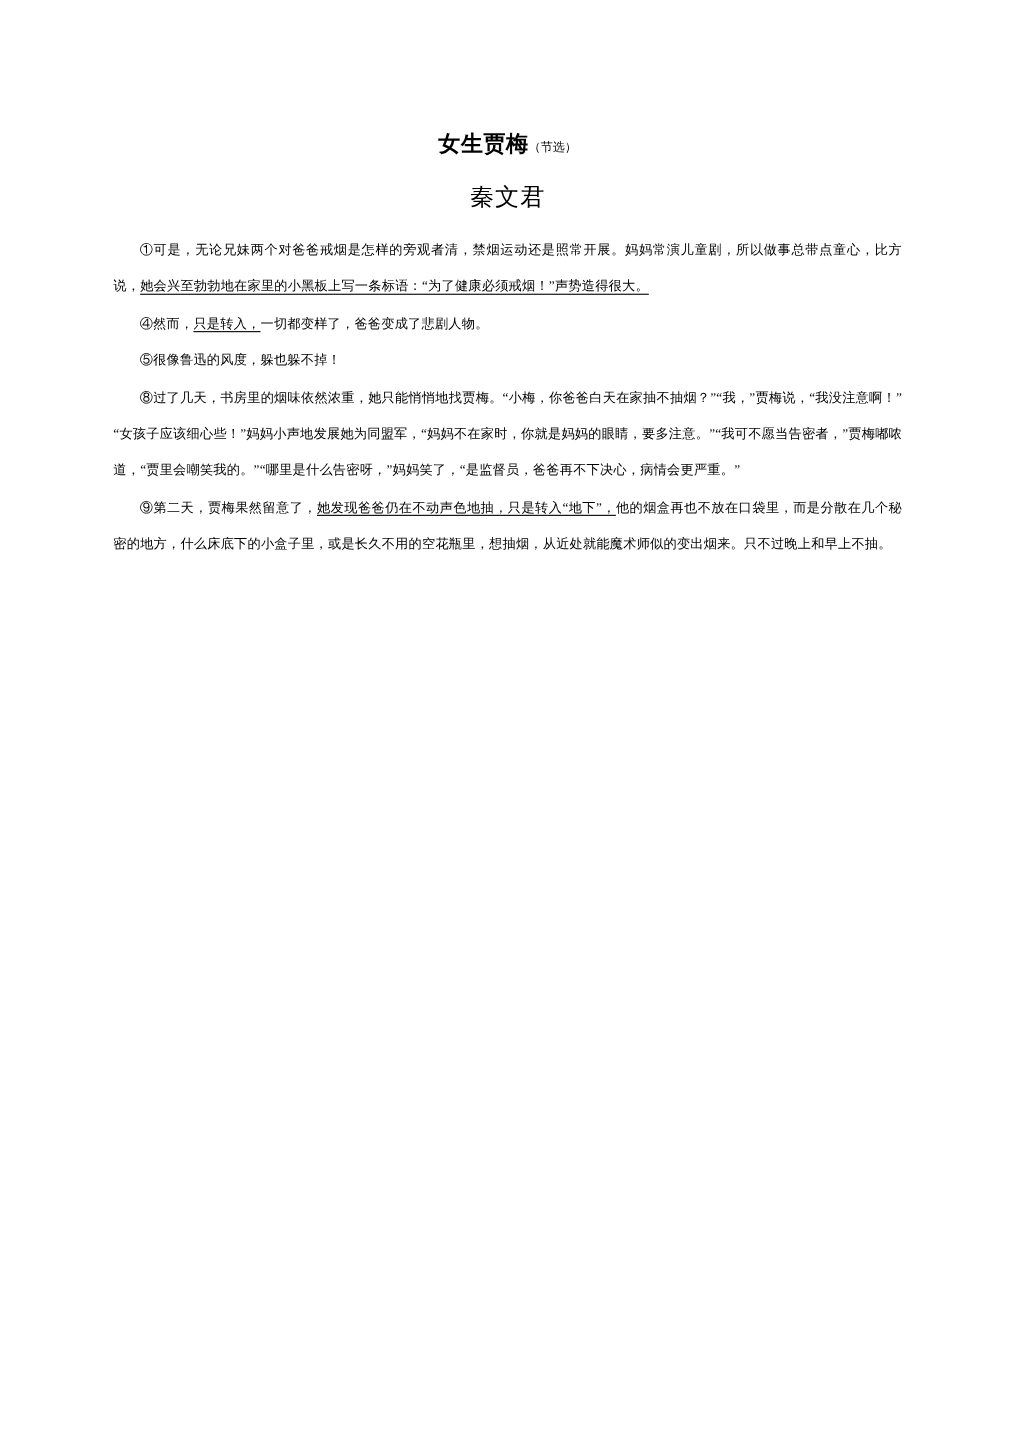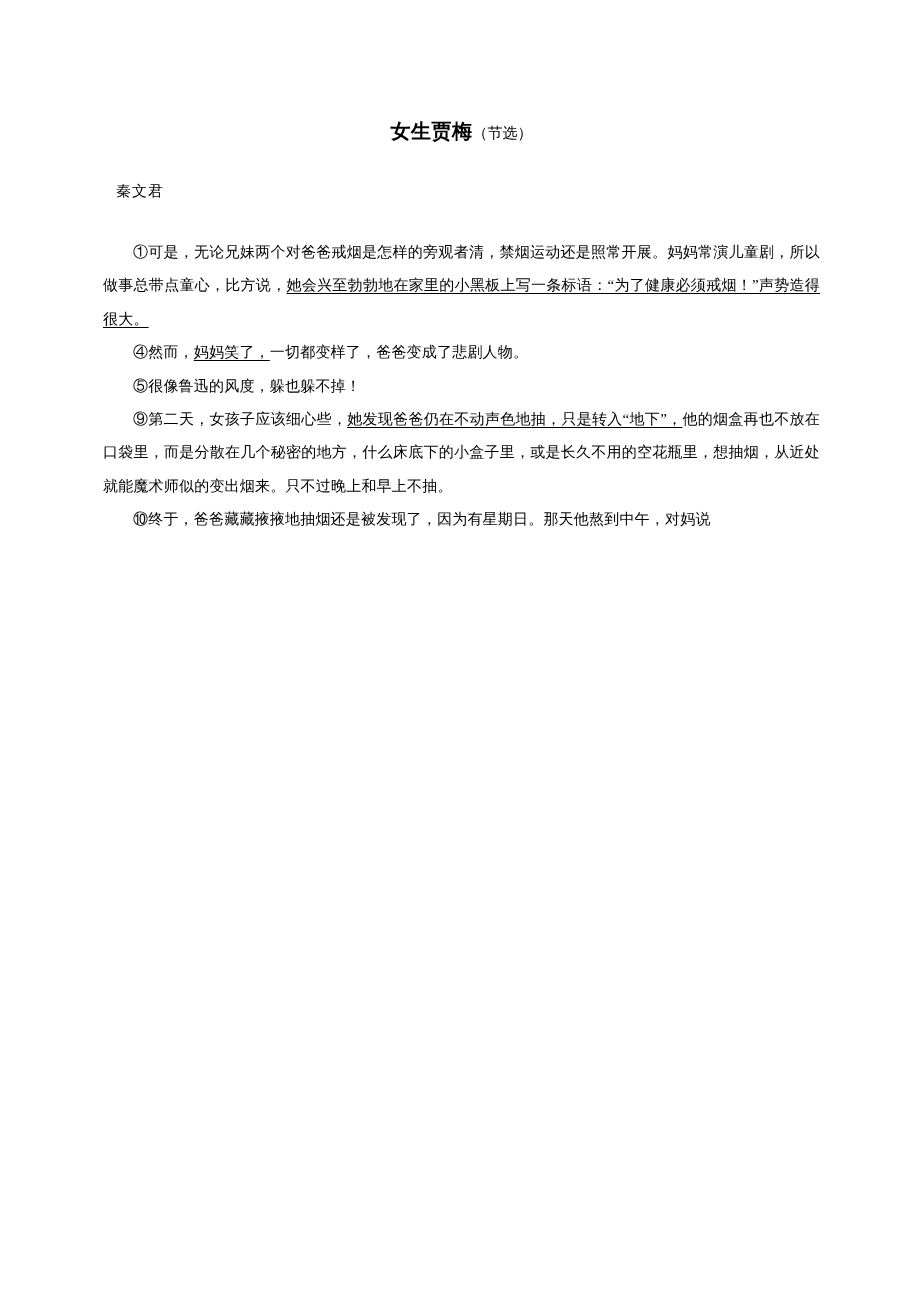--- a/index.html
+++ b/index.html
@@ -30,39 +30,39 @@
     margin: 0;
     padding: 0;
     text-align: center;
     font-weight: bold;
     font-size: 20px;
     line-height: 26px;
     padding-top: 118px;
     letter-spacing: 0.5px;
   }
   .doc-title .title-sub {
-    font-size: 15px;
+    font-size: 11px;
     font-weight: normal;
     letter-spacing: 0;
   }
   .doc-author {
-    margin: 13px;
-    text-align: left;
-    font-size: 15px;
+    margin: 0;
+    text-align: center;
+    font-size: 22px;
     line-height: 24px;
     padding-top: 20px;
     letter-spacing: 1px;
   }
   .body-text {
     padding-top: 20px;
   }
   p.para {
     margin: 0;
     padding: 0;
-    font-size: 15px;
+    font-size: 12px;
     line-height: 33.4px;
     text-indent: 2em;
     text-align: justify;
     text-justify: inter-ideograph;
     letter-spacing: 0.2px;
   }
   .u {
     text-decoration: underline;
     text-underline-offset: 3px;
   }
@@ -74,20 +74,20 @@
   <div class="content">
 
     <h1 class="doc-title">
       <span>女生贾梅</span><span class="title-sub">（节选）</span>
     </h1>
 
     <div class="doc-author">秦文君</div>
 
     <div class="body-text">
         <p class="para"><span>①</span><span>可是，无论兄妹两个对爸爸戒烟是怎样的旁观者清，禁烟运动还是照常开展。妈妈常演儿童剧，所以做事总带点童心，比方说，</span><span class="u">她会兴至勃勃地在家里的小黑板上写一条标语：“为了健康必须戒烟！”声势造得很大。</span></p>
-        <p class="para"><span>④</span><span>然而，</span><span class="u">妈妈笑了，</span><span>一切都变样了，爸爸变成了悲剧人物。</span></p>
+        <p class="para"><span>④</span><span>然而，</span><span class="u">只是转入，</span><span>一切都变样了，爸爸变成了悲剧人物。</span></p>
         <p class="para"><span>⑤</span><span>很像鲁迅的风度，躲也躲不掉！</span></p>
-        <p class="para"><span>⑨</span><span>第二天，女孩子应该细心些，</span><span class="u">她发现爸爸仍在不动声色地抽，只是转入“地下”，</span><span>他的烟盒再也不放在口袋里，而是分散在几个秘密的地方，什么床底下的小盒子里，或是长久不用的空花瓶里，想抽烟，从近处就能魔术师似的变出烟来。只不过晚上和早上不抽。</span></p>
-        <p class="para"><span>⑩</span><span>终于，爸爸藏藏掖掖地抽烟还是被发现了，因为有星期日。那天他熬到中午，对妈说</span></p>
+        <p class="para"><span>⑧</span><span>过了几天，书房里的烟味依然浓重，她只能悄悄地找贾梅。“小梅，你爸爸白天在家抽不抽烟？”“我，”贾梅说，“我没注意啊！”“女孩子应该细心些！”妈妈小声地发展她为同盟军，“妈妈不在家时，你就是妈妈的眼睛，要多注意。”“我可不愿当告密者，”贾梅嘟哝道，“贾里会嘲笑我的。”“哪里是什么告密呀，”妈妈笑了，“是监督员，爸爸再不下决心，病情会更严重。”</span></p>
+        <p class="para"><span>⑨</span><span>第二天，贾梅果然留意了，</span><span class="u">她发现爸爸仍在不动声色地抽，只是转入“地下”，</span><span>他的烟盒再也不放在口袋里，而是分散在几个秘密的地方，什么床底下的小盒子里，或是长久不用的空花瓶里，想抽烟，从近处就能魔术师似的变出烟来。只不过晚上和早上不抽。</span></p>
       </div>
 
   </div>
 </div>
 
 </body></html>

